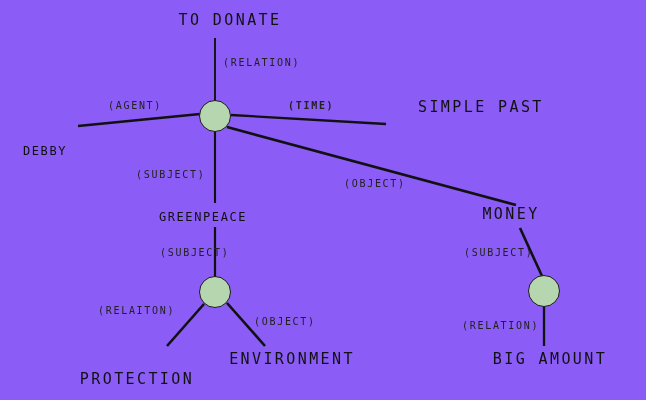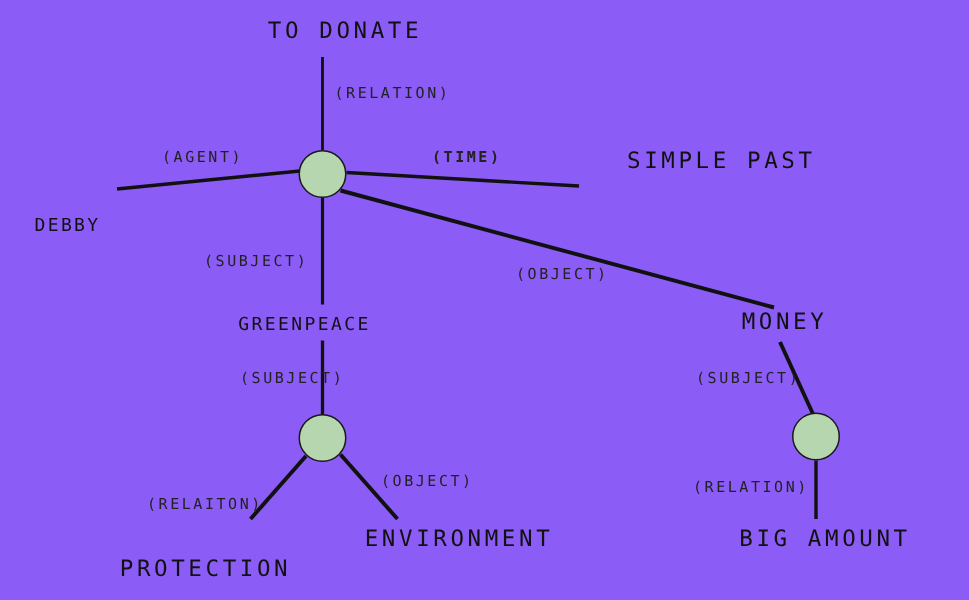--- a/index.html
+++ b/index.html
@@ -84,31 +84,31 @@
   <div id="nodes-layer">
       <div class="node-circle" style="left: 199px; top: 100px; width: 32px; height: 32px;"></div>
       <div class="node-circle" style="left: 199px; top: 276px; width: 32px; height: 32px;"></div>
       <div class="node-circle" style="left: 528px; top: 275px; width: 32px; height: 32px;"></div>
     </div>
   <div id="terms-layer">
       <div class="term caps" style="left: 160px; top: 13px; width: 140px; text-align: center;">TO DONATE</div>
       <div class="term smallcaps" style="left: 14px; top: 113px; width: 62px; text-align: center; margin-top: 28px;">Debby</div>
       <div class="term caps" style="left: 392px; top: 100px; width: 128px; text-align: left; margin-left: 26px;">SIMPLE PAST</div>
       <div class="term smallcaps" style="left: 141px; top: 207px; width: 124px; text-align: center;">Greenpeace</div>
-      <div class="term caps" style="left: 488px; top: 207px; width: 70px; text-align: center;">MONEY</div>
+      <div class="term caps" style="left: 476px; top: 207px; width: 70px; text-align: center;">MONEY</div>
       <div class="term caps" style="left: 76px; top: 372px; width: 122px; text-align: center;">PROTECTION</div>
-      <div class="term caps" style="left: 239px; top: 352px; width: 134px; text-align: center;">ENVIRONMENT</div>
+      <div class="term caps" style="left: 225px; top: 352px; width: 134px; text-align: center;">ENVIRONMENT</div>
       <div class="term caps" style="left: 490px; top: 352px; width: 120px; text-align: center;">BIG AMOUNT</div>
     </div>
   <div id="relations-layer">
       <div class="rel" style="left: 223px; top: 58px;">(RELATION)</div>
       <div class="rel" style="left: 108px; top: 101px;">(AGENT)</div>
       <div class="rel" style="left: 288px; top: 101px; font-weight: bold;">(TIME)</div>
       <div class="rel" style="left: 136px; top: 170px;">(SUBJECT)</div>
       <div class="rel" style="left: 344px; top: 179px;">(OBJECT)</div>
       <div class="rel" style="left: 160px; top: 248px;">(SUBJECT)</div>
       <div class="rel" style="left: 464px; top: 248px;">(SUBJECT)</div>
-      <div class="rel" style="left: 98px; top: 332px;">(RELAITON)</div>
+      <div class="rel" style="left: 98px; top: 306px;">(RELAITON)</div>
       <div class="rel" style="left: 254px; top: 317px;">(OBJECT)</div>
       <div class="rel" style="left: 462px; top: 321px;">(RELATION)</div>
     </div>
 
 </div>
 
 </body></html>

